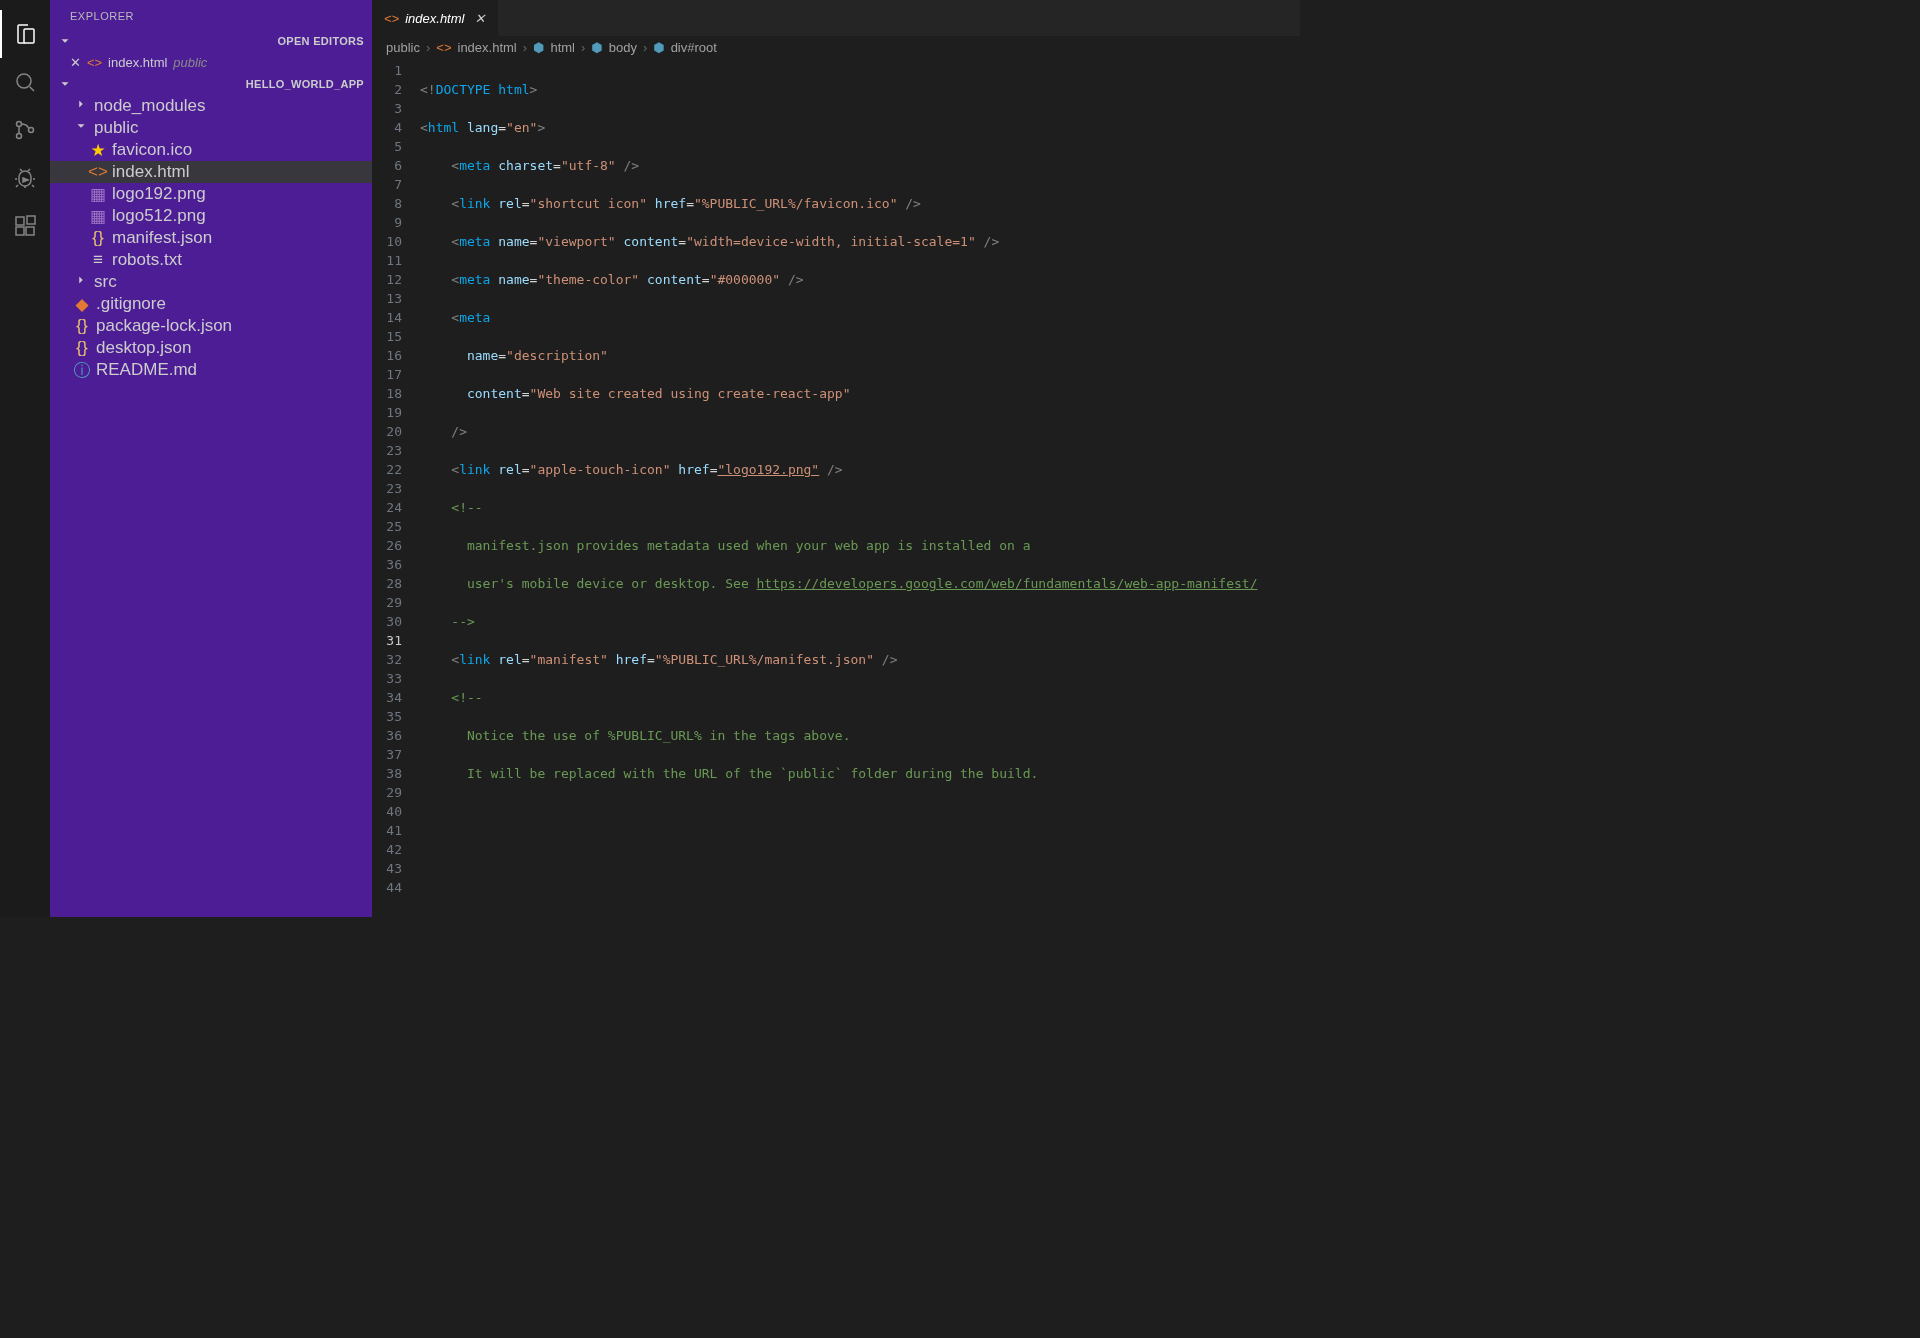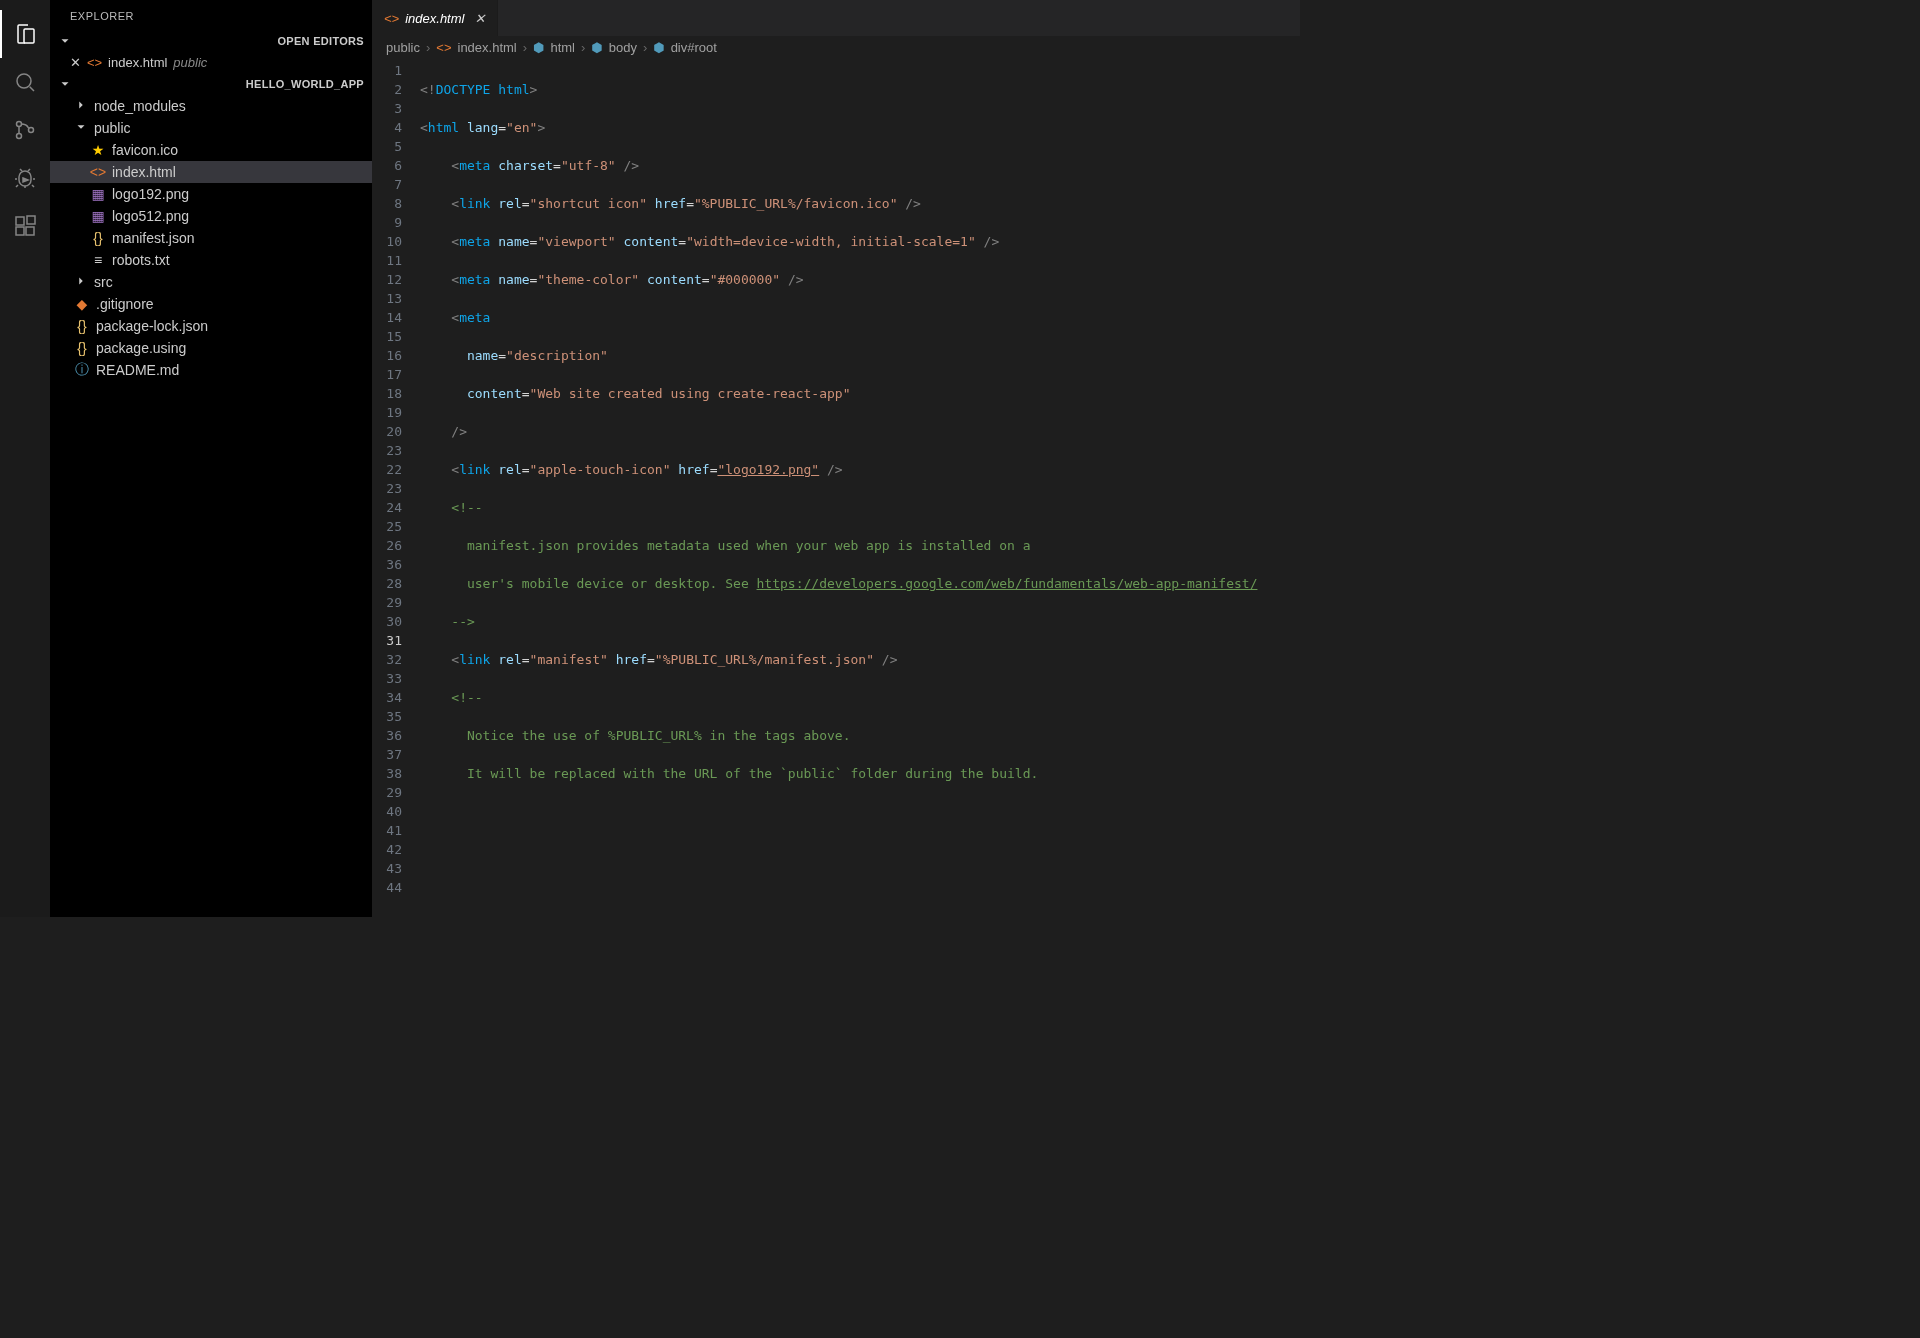--- a/index.html
+++ b/index.html
@@ -30,21 +30,21 @@
   color: #858585;
   cursor: pointer;
 }
 .activity-item.active {
   color: #ffffff;
   border-left: 2px solid #ffffff;
 }
 .activity-item svg { width: 24px; height: 24px; }
 .sidebar {
   width: 322px;
-  background: #000000;
+  background: #4c1d95;
   display: flex;
   flex-direction: column;
 }
 .sidebar-header {
   padding: 10px 20px 8px;
   font-size: 11px;
   letter-spacing: 0.5px;
   color: #bbbbbb;
 }
 .section-header {
@@ -67,21 +67,21 @@
   padding: 3px 8px 3px 20px;
   font-size: 13px;
   color: #cccccc;
 }
 .open-editor-item .dim { color: #8a8a8a; font-style: italic; }
 .tree-item {
   display: flex;
   align-items: center;
   gap: 6px;
   padding: 3px 8px;
-  font-size: 14px;
+  font-size: 17px;
   color: #cccccc;
   cursor: pointer;
   height: 22px;
 }
 .tree-item.selected { background: #37373d; }
 .tree-item.indent1 { padding-left: 24px; }
 .tree-item.indent2 { padding-left: 40px; }
 .tree-item .ico { width: 16px; height:16px; display:inline-flex; align-items:center; justify-content:center; flex-shrink:0;}
 .chev svg { width:14px; height:14px; }
 .ic-html { color: #e37933; }
@@ -268,21 +268,21 @@
   <div class="tree-item indent1">
     <span class="ico ic-git">◆</span>
     <span>.gitignore</span>
   </div>
   <div class="tree-item indent1">
     <span class="ico ic-json">{}</span>
     <span>package-lock.json</span>
   </div>
   <div class="tree-item indent1">
     <span class="ico ic-json">{}</span>
-    <span>package.using</span>
+    <span>desktop.json</span>
   </div>
   <div class="tree-item indent1">
     <span class="ico ic-info">ⓘ</span>
     <span>README.md</span>
   </div>
 </div>
 
 <div class="editor-area">
   <div class="tab-bar">
     <div class="tab">

